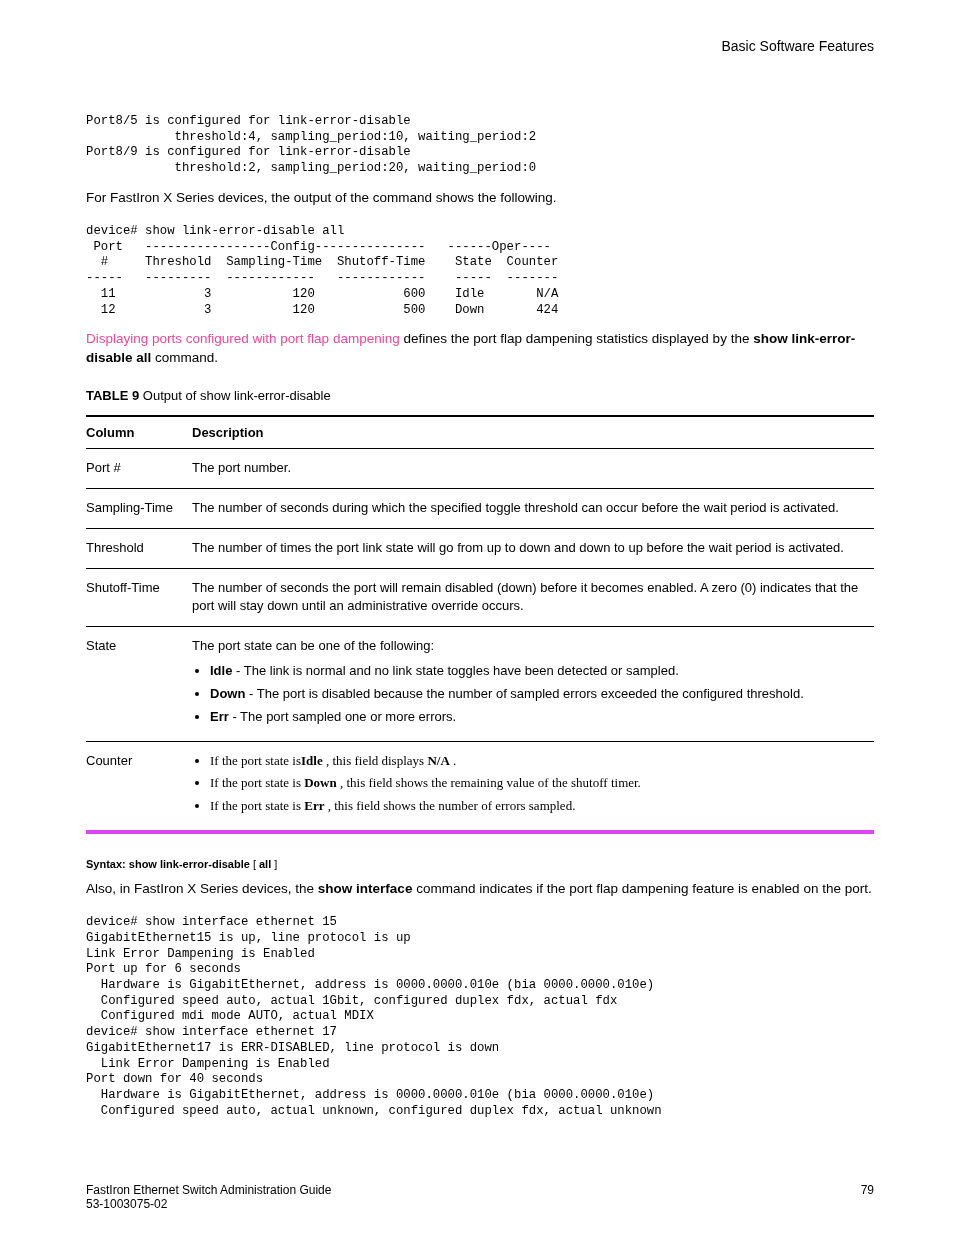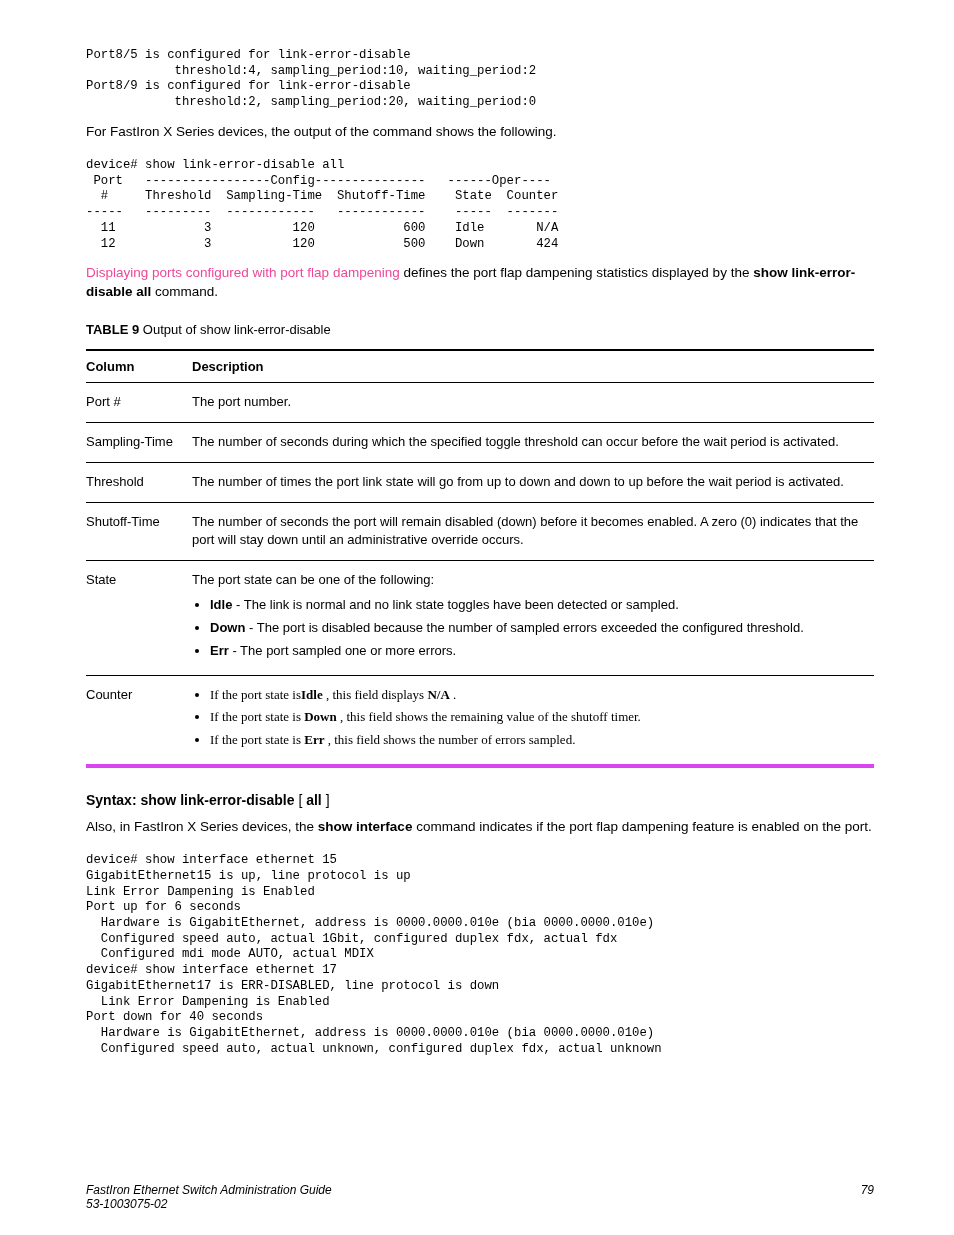--- a/index.html
+++ b/index.html
@@ -68,38 +68,38 @@
   }
   table.dtable td ul {
     margin: 6px 0 0 0;
     padding-left: 18px;
   }
   table.dtable td ul li {
     margin-bottom: 4px;
   }
   .col-col { width: 100px; }
   .syntax-line {
-    font-size: 14px;
+    font-size: 11px;
     margin: 24px 0 10px 0;
   }
   .footer {
     position: absolute;
     left: 86px;
     right: 80px;
     bottom: 24px;
     font-size: 12px;
-    font-style: italic;
     display: flex;
     justify-content: space-between;
   }
 </style>
 </head>
 <body>
 
 <div class="page">
+  <div class="header-right">Basic Software Features</div>
 
   <pre class="mono">Port8/5 is configured for link-error-disable
             threshold:4, sampling_period:10, waiting_period:2
 Port8/9 is configured for link-error-disable
             threshold:2, sampling_period:20, waiting_period:0</pre>
 
   <div class="body-text">For FastIron X Series devices, the output of the command shows the following.</div>
 
   <pre class="mono">device# show link-error-disable all
  Port   -----------------Config---------------   ------Oper----

